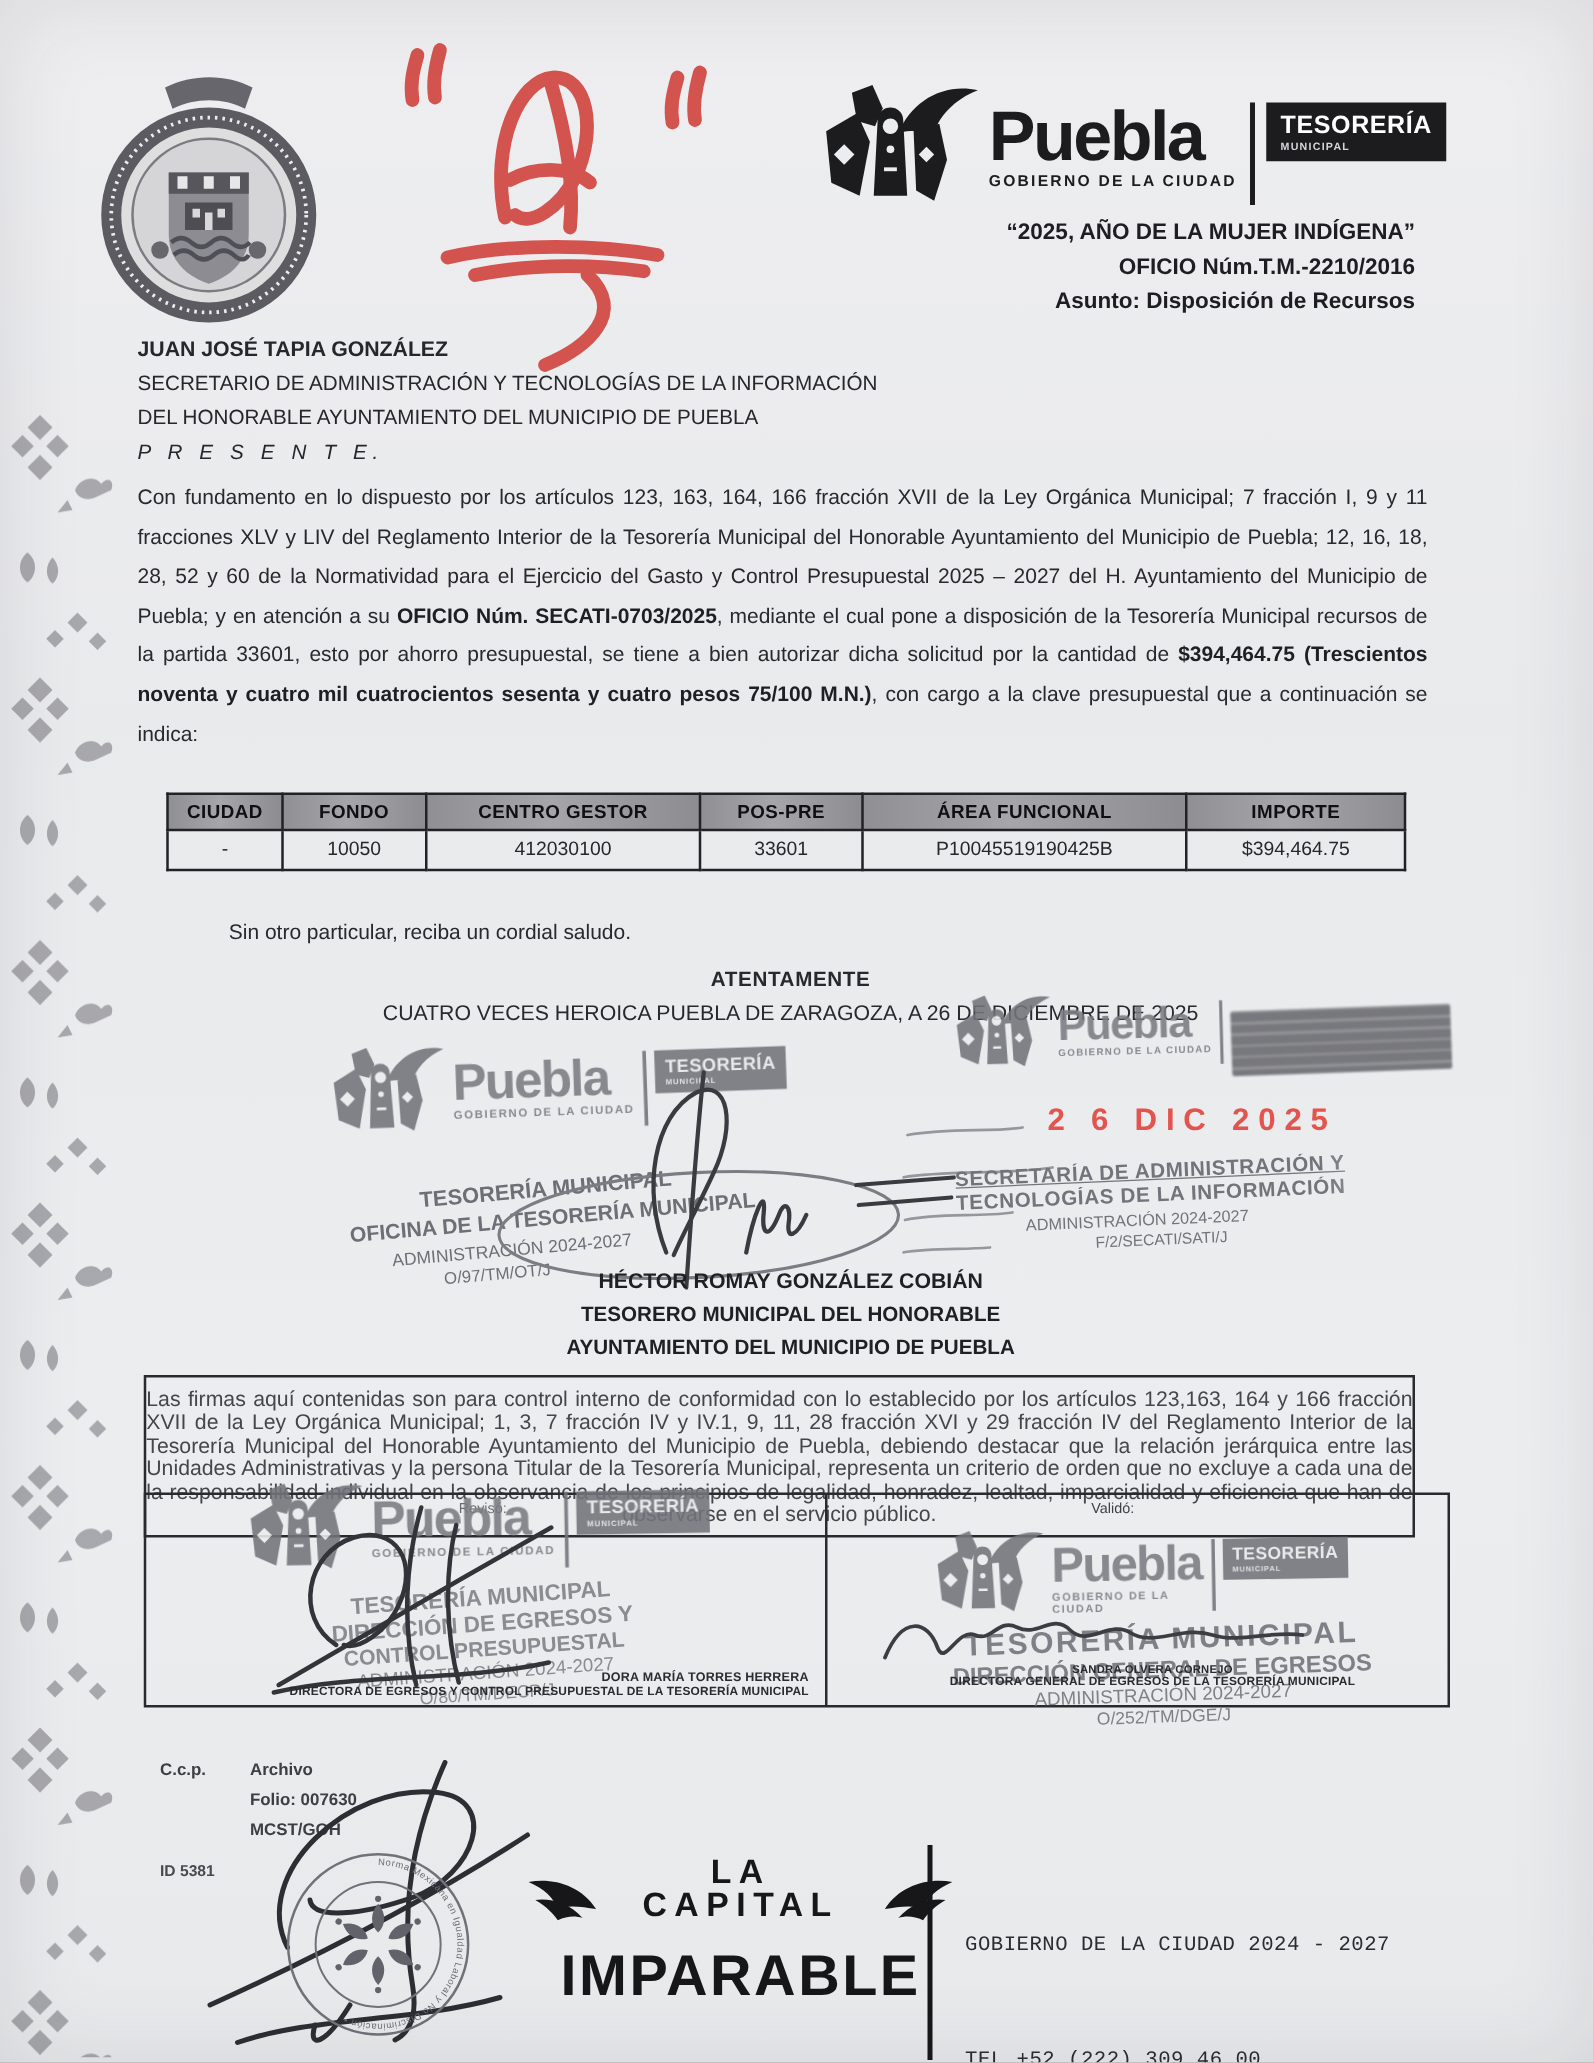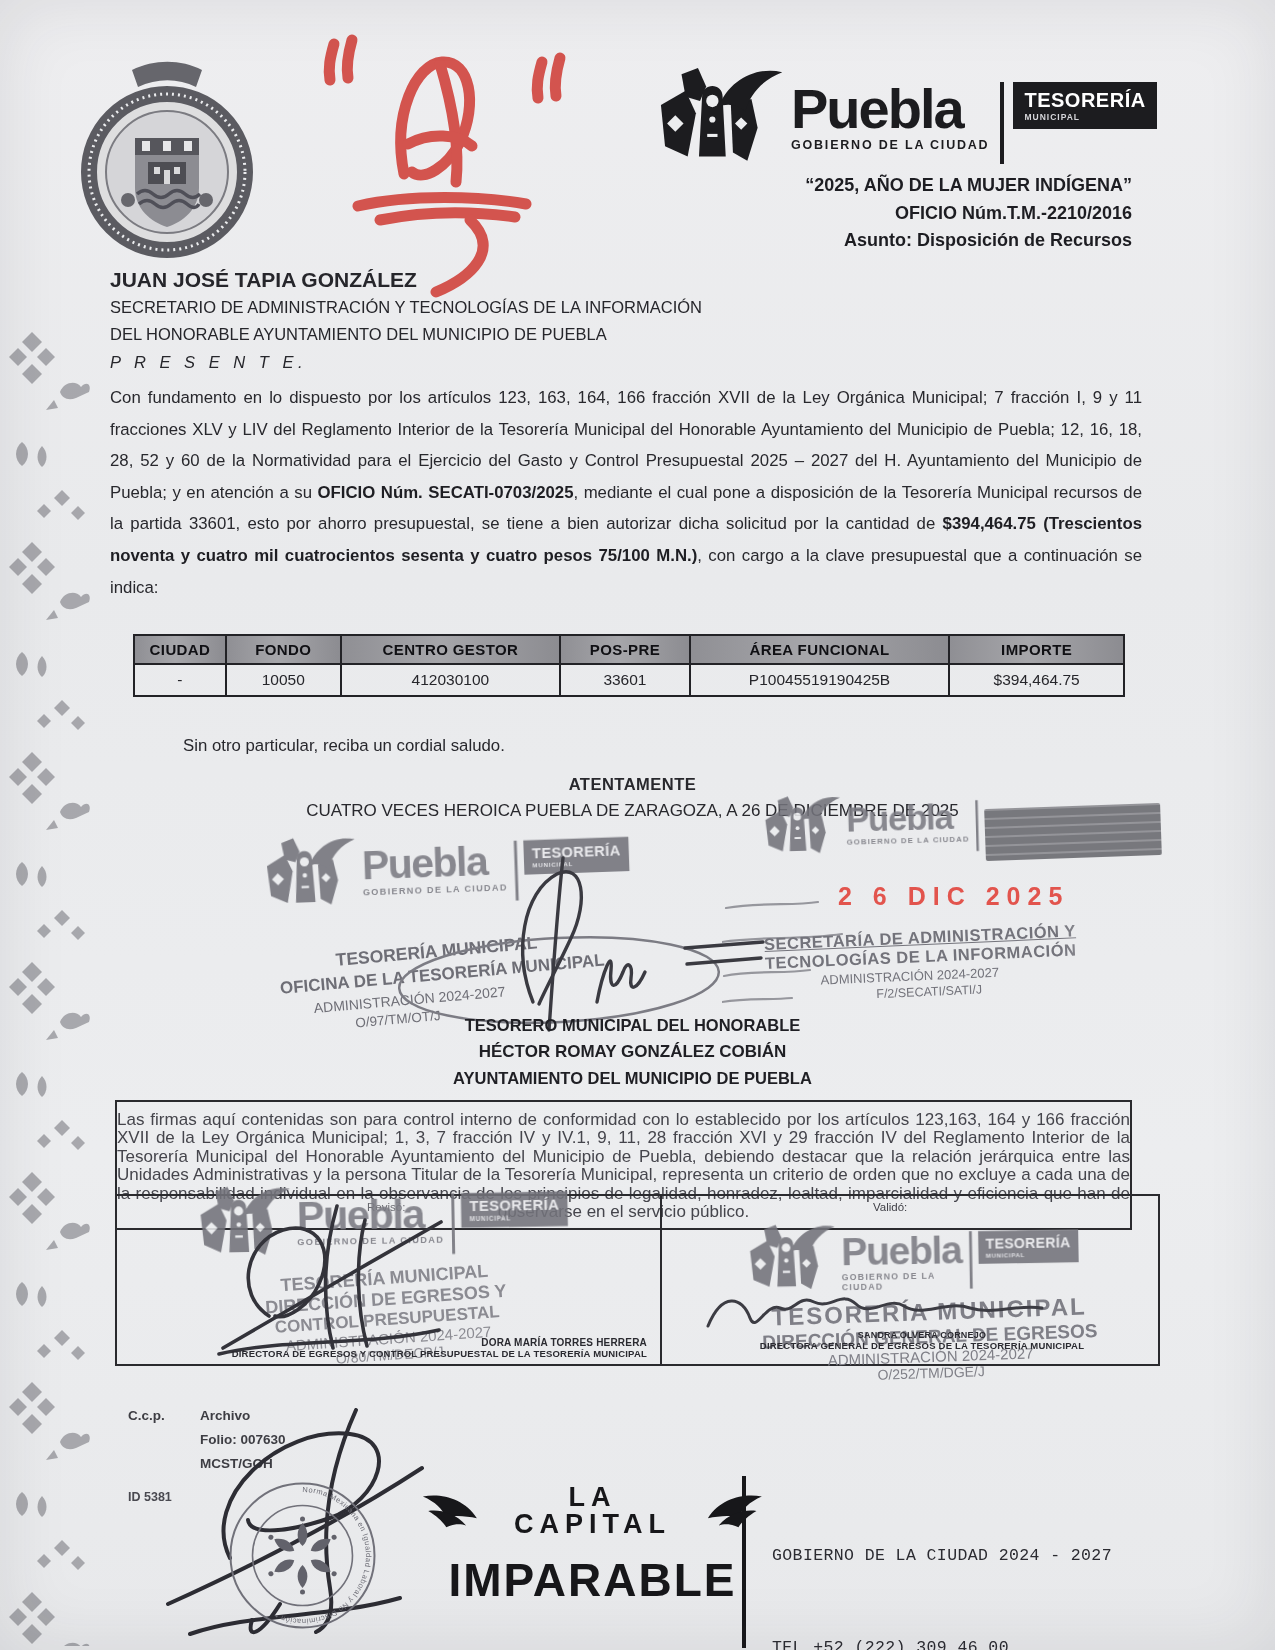--- a/index.html
+++ b/index.html
@@ -25,21 +25,21 @@
   .plogo.gray .word,.plogo.gray .tag{color:#7b7b83;}
   .plogo.gray .pdiv{background:#73737b;}
   .plogo.gray .pbox{background:#73737b;}
   .plogo.gray .pbox-t{color:#e9e9ec;}
   .plogo.gray .pbox-s{color:#e0e0e4;}
   .plogo.gray{opacity:.88;filter:blur(.3px);}
   
   .hdr-lines{text-align:right;font-weight:700;font-size:18px;line-height:27.5px;color:#1d1d22;}
   
   .addr{font-size:16.5px;line-height:27.5px;color:#26262b;}
-  .addr .nm{font-weight:700;font-size:21px;}
+  .addr .nm{font-weight:700;font-size:17px;}
   .addr .pres{letter-spacing:4.5px;font-style:italic;}
   .bodytxt{font-size:16.8px;line-height:31.6px;text-align:justify;color:#28282d;}
   .bodytxt b{color:#1e1e23;}
   
   table.ptab{border-collapse:collapse;width:992px;}
   table.ptab th{background:linear-gradient(90deg,#8f8f94,#a6a6aa 45%,#8c8c91);
     border:2px solid #222226;font-size:15px;font-weight:700;letter-spacing:.4px;
     color:#101014;padding:5px 4px;}
   table.ptab td{border:2px solid #222226;font-size:15.5px;color:#26262b;
     text-align:center;padding:6px 4px;}
@@ -266,22 +266,22 @@
 
   <svg class="abs" style="left:505px;top:852px" width="270" height="205" viewBox="0 0 270 205" stroke="#3a3a41" stroke-width="3.4" fill="none" stroke-linecap="round">
     <path d="M28,150 C8,100 18,40 52,22 C78,10 84,48 66,86 C54,112 40,138 34,152"></path>
     <path d="M58,6 C52,60 48,120 44,178"></path>
     <path d="M92,150 C98,118 108,96 106,118 C104,136 110,140 118,120 C122,108 128,112 126,126 C124,140 132,138 140,120"></path>
     <path d="M180,96 L258,90"></path>
     <path d="M182,112 L256,106"></path>
   </svg>
 
   <div class="abs signer" style="left:0;width:1265px;top:1012px">
+    <div style="font-size:17px">HÉCTOR ROMAY GONZÁLEZ COBIÁN</div>
     <div style="font-size:16.5px">TESORERO MUNICIPAL DEL HONORABLE</div>
-    <div style="font-size:17px">HÉCTOR ROMAY GONZÁLEZ COBIÁN</div>
     <div style="font-size:16.5px">AYUNTAMIENTO DEL MUNICIPIO DE PUEBLA</div>
   </div>
 
   <div class="abs legal" style="left:115px;top:1100px;width:1013px">Las firmas aquí contenidas son para control interno de conformidad con lo establecido por los artículos 123,163, 164 y 166 fracción XVII de la Ley Orgánica Municipal; 1, 3, 7 fracción IV y IV.1, 9, 11, 28 fracción XVI y 29 fracción IV del Reglamento Interior de la Tesorería Municipal del Honorable Ayuntamiento del Municipio de Puebla, debiendo destacar que la relación jerárquica entre las Unidades Administrativas y la persona Titular de la Tesorería Municipal, representa un criterio de orden que no excluye a cada una de la responsabilidad individual en la observancia de los principios de legalidad, honradez, lealtad, imparcialidad y eficiencia que han de observarse en el servicio público.</div>
 
   <div class="abs revrow" style="left:115px;top:1194px;width:1041px;height:168px">
     <div class="vdiv"></div>
 
     <div class="abs cell-label" style="left:250px;top:5px;opacity:.75">Revisó:</div>
     <div class="abs plogo gray" style="left:75px;top:-10px;transform:scale(.74) rotate(-1deg)">
@@ -394,21 +394,21 @@
           <circle cx="77.5" cy="41" r="2.5"></circle>
         </g>
       <g transform="rotate(300 77.5 77.5)">
           <path d="M77.5,45 C84,52 84,62 77.5,68 C71,62 71,52 77.5,45 Z"></path>
           <circle cx="77.5" cy="41" r="2.5"></circle>
         </g>
     </g>
   </svg>
 
   <div class="abs" style="left:420px;top:1484px;width:345px;text-align:center">
-    <div style="display:flex;align-items:center;justify-content:center;gap:8px">
+    <div style="display:flex;align-items:flex-end;justify-content:center;gap:8px">
       <svg width="62" height="36" viewBox="0 0 64 40" style="transform:scaleX(-1)">
           <use href="#wing"></use>
         </svg>
       <span class="capital1">LA CAPITAL</span>
       <svg width="62" height="36" viewBox="0 0 64 40">
           <use href="#wing"></use>
         </svg>
     </div>
     <div class="capital2">IMPARABLE</div>
   </div>

